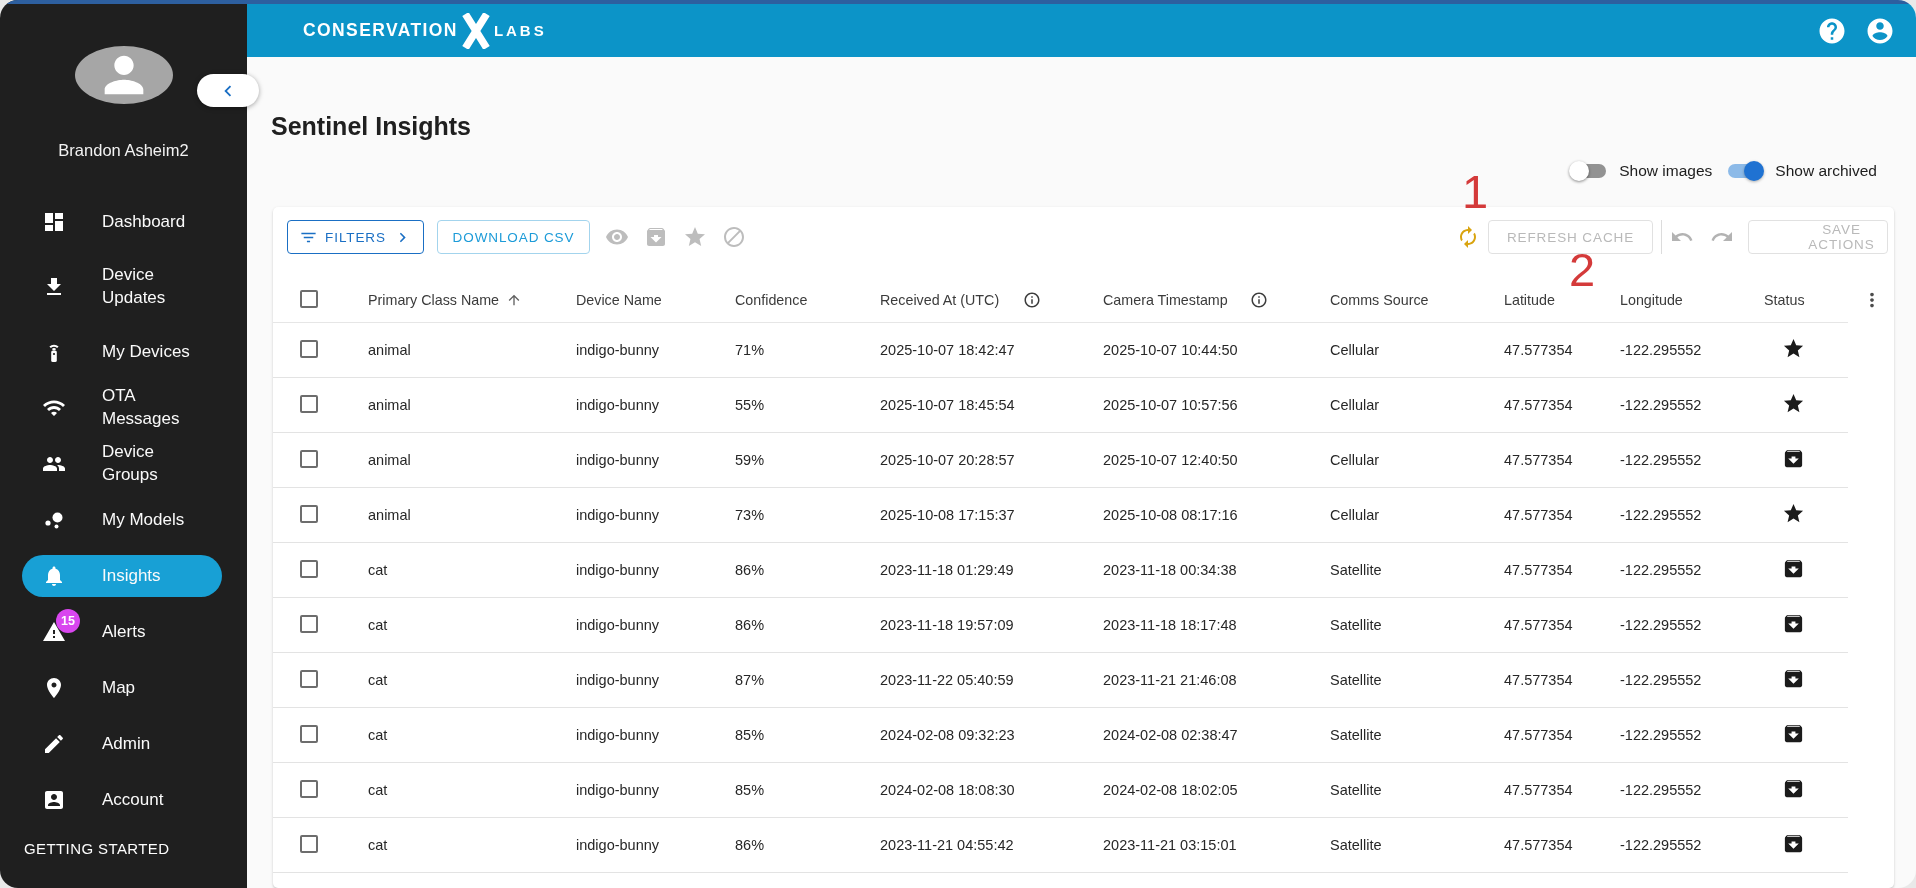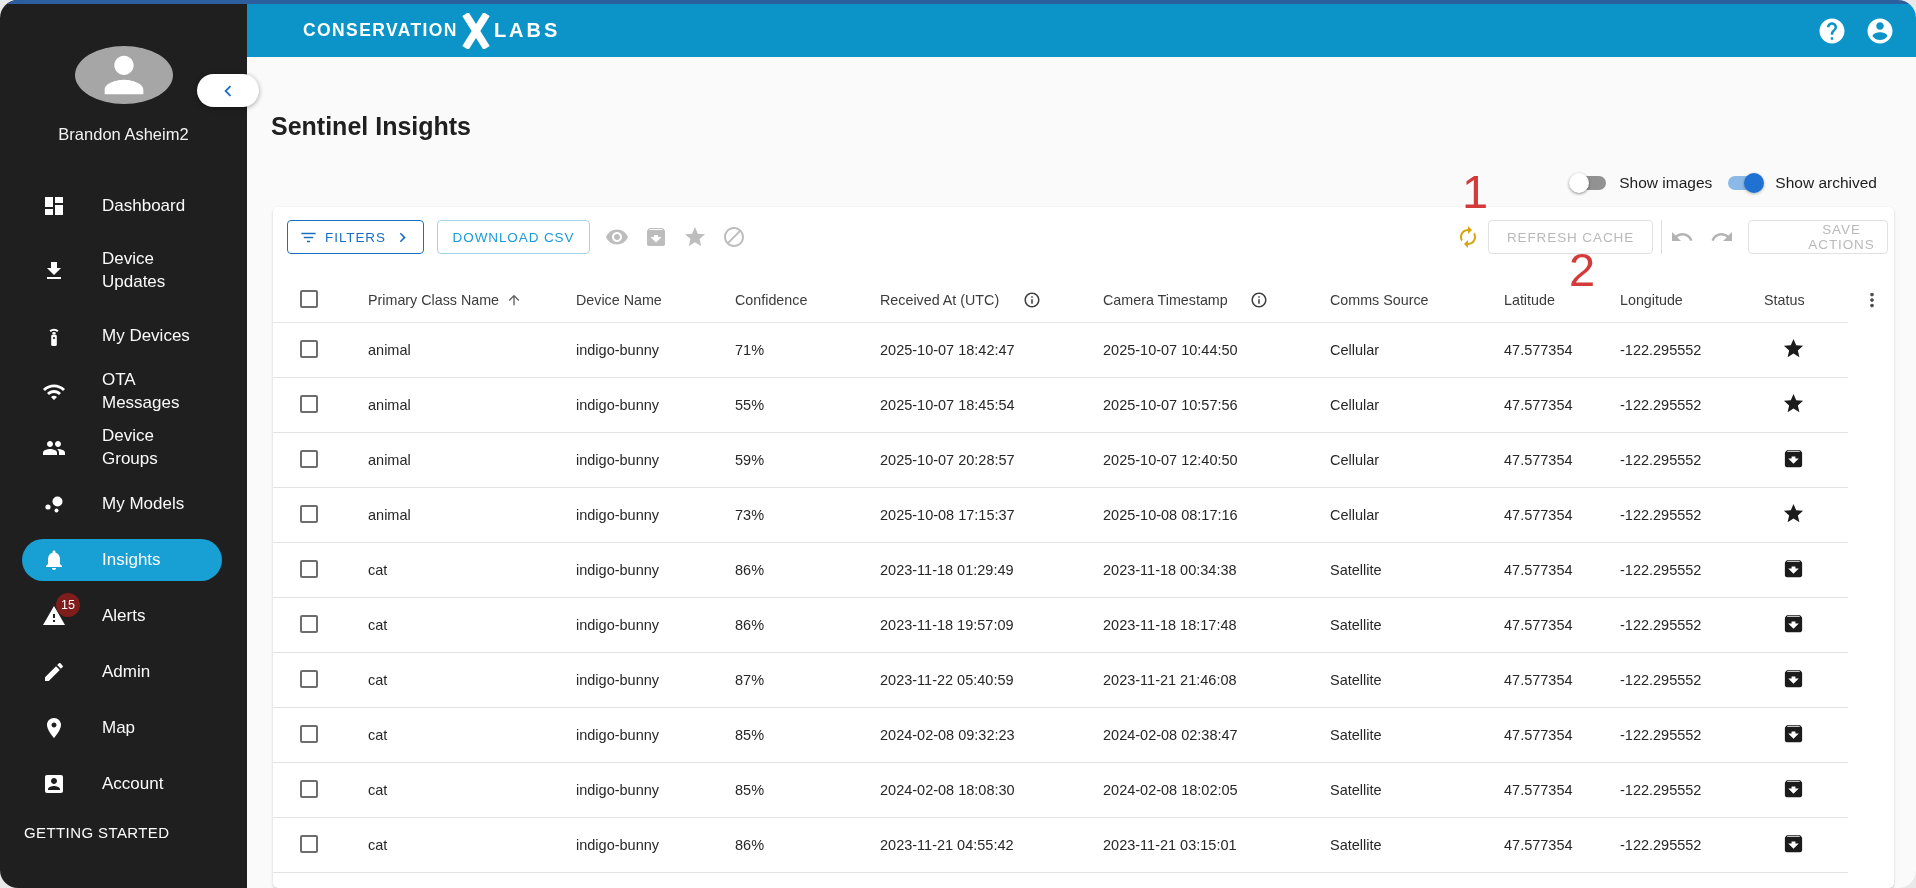--- a/index.html
+++ b/index.html
@@ -10,52 +10,52 @@
   
   .topstrip{position:absolute;left:0;top:0;width:1916px;height:4px;background:#2d5f9f;z-index:40;}
 
   
   .appbar{position:absolute;left:247px;top:4px;width:1669px;height:53px;background:#0c94c8;
           display:flex;align-items:center;z-index:20;}
   .logo{display:flex;align-items:center;margin-left:56px;color:#fff;}
   .logo-left{font-size:17.5px;font-weight:700;letter-spacing:1.4px;}
   .logo-x{width:34px;height:36px;margin:0 1px;}
   .logo-x svg{width:34px;height:36px;display:block;}
-  .logo-right{font-size:20px;font-weight:700;letter-spacing:3px;}
+  .logo-right{font-size:15px;font-weight:700;letter-spacing:3px;}
   .appbar-icons{margin-left:auto;margin-right:21px;display:flex;align-items:center;gap:18px;}
   .appbar-ic{width:30px;height:30px;cursor:pointer;}
   .appbar-ic svg{width:30px;height:30px;fill:#fff;display:block;}
 
   
   .sidebar{position:absolute;left:0;top:0;width:247px;height:888px;background:#1f1f1f;z-index:25;
            overflow:hidden;display:flex;flex-direction:column;}
   .avatar{width:98px;height:98px;border-radius:50%;background:#a6a6a6;margin:46px auto 0;
           display:flex;align-items:center;justify-content:center;}
   .avatar svg{width:58px;height:58px;fill:#fff;}
-  .username{margin-top:22px;text-align:center;color:#f2f2f2;font-size:16.5px;line-height:17px;}
+  .username{margin-top:38px;text-align:center;color:#f2f2f2;font-size:16.5px;line-height:17px;}
   .sdivider{height:1px;background:#4a4a4a;margin:21px 24px 0;}
   .menu{margin-top:18px;display:flex;flex-direction:column;gap:8px;}
   .menu-item{position:relative;display:flex;align-items:center;height:48px;padding-left:42px;cursor:pointer;}
   .menu-item.tall{height:66px;}
   .menu-item.active::before{content:"";position:absolute;left:22px;right:25px;top:3px;bottom:3px;
       background:#18a0d5;border-radius:22px;}
   .mi-icon{position:relative;width:24px;height:24px;flex:0 0 24px;z-index:1;color:#fff;}
   .mi-icon svg{width:24px;height:24px;fill:currentColor;display:block;}
   .mi-label{margin-left:36px;width:112px;color:#fafafa;font-size:17px;line-height:1.35;z-index:1;}
   .badge{position:absolute;top:-11px;right:-14px;min-width:24px;height:24px;padding:0 4px;border-radius:12px;
-         background:#7f1d1d;color:#fff;font-size:12.5px;display:flex;align-items:center;justify-content:center;}
+         background:#d946ef;color:#fff;font-size:12.5px;display:flex;align-items:center;justify-content:center;font-weight:bold;}
   .section-label{margin-top:16px;padding-left:24px;color:#fdfdfd;font-size:15px;letter-spacing:.4px;}
   .collapse-btn{position:absolute;left:197px;top:74px;width:62px;height:33px;border-radius:17px;background:#fff;
       box-shadow:0 1px 5px rgba(0,0,0,.35);display:flex;align-items:center;justify-content:center;z-index:30;cursor:pointer;}
   .collapse-btn svg{width:22px;height:22px;fill:#1a6fc4;}
 
   
   .page-title{position:absolute;left:271px;top:112px;font-size:25px;font-weight:700;color:#202020;z-index:2;}
 
-  .toggles{position:absolute;top:173px;right:39px;display:flex;align-items:center;z-index:6;}
+  .toggles{position:absolute;top:161px;right:39px;display:flex;align-items:center;z-index:6;}
   .msw{position:relative;width:35px;height:20px;flex:0 0 35px;cursor:pointer;}
   .msw .track{position:absolute;left:1px;top:3px;width:34px;height:14px;border-radius:7px;background:#929292;}
   .msw .knob{position:absolute;top:0;left:-2px;width:20px;height:20px;border-radius:50%;background:#fff;
              box-shadow:0 1px 3px rgba(0,0,0,.45);}
   .msw.on .track{background:#8cbae8;}
   .msw.on .knob{left:17px;background:#1f72d2;box-shadow:0 1px 3px rgba(0,0,0,.3);}
   .toggle-label{font-size:15.5px;color:#1d1d1d;margin-left:13px;}
   .toggle-gap{width:15px;}
 
   
@@ -212,32 +212,32 @@
             <svg viewBox="0 0 24 24">
               <path fill-rule="evenodd" d="M1 21h22L12 2 1 21zm12-3h-2v-2h2v2zm0-4h-2v-4h2v4z"></path>
             </svg>
             <span class="badge">15</span>
           </span>
           <span class="mi-label">Alerts</span>
         </div>
         <div class="menu-item">
           <span class="mi-icon">
             <svg viewBox="0 0 24 24">
+              <path d="M12 2C8.13 2 5 5.13 5 9c0 5.25 7 13 7 13s7-7.75 7-13c0-3.87-3.13-7-7-7zm0 9.5c-1.38 0-2.5-1.12-2.5-2.5s1.12-2.5 2.5-2.5 2.5 1.12 2.5 2.5-1.12 2.5-2.5 2.5z"></path>
+            </svg>
+          </span>
+          <span class="mi-label">Map</span>
+        </div>
+        <div class="menu-item">
+          <span class="mi-icon">
+            <svg viewBox="0 0 24 24">
               <path d="M3 17.25V21h3.75L17.81 9.94l-3.75-3.75L3 17.25zM20.71 7.04c.39-.39.39-1.02 0-1.41l-2.34-2.34c-.39-.39-1.02-.39-1.41 0l-1.83 1.83 3.75 3.75 1.83-1.83z"></path>
             </svg>
           </span>
           <span class="mi-label">Admin</span>
-        </div>
-        <div class="menu-item">
-          <span class="mi-icon">
-            <svg viewBox="0 0 24 24">
-              <path d="M12 2C8.13 2 5 5.13 5 9c0 5.25 7 13 7 13s7-7.75 7-13c0-3.87-3.13-7-7-7zm0 9.5c-1.38 0-2.5-1.12-2.5-2.5s1.12-2.5 2.5-2.5 2.5 1.12 2.5 2.5-1.12 2.5-2.5 2.5z"></path>
-            </svg>
-          </span>
-          <span class="mi-label">Map</span>
         </div>
         <div class="menu-item">
           <span class="mi-icon">
             <svg viewBox="0 0 24 24">
               <path d="M3 5v14c0 1.1.89 2 2 2h14c1.1 0 2-.9 2-2V5c0-1.1-.9-2-2-2H5c-1.11 0-2 .9-2 2zm12 4c0 1.66-1.34 3-3 3s-3-1.34-3-3 1.34-3 3-3 3 1.34 3 3zm-9 8c0-2 4-3.1 6-3.1s6 1.1 6 3.1v1H6v-1z"></path>
             </svg>
           </span>
           <span class="mi-label">Account</span>
         </div>
       </div>

